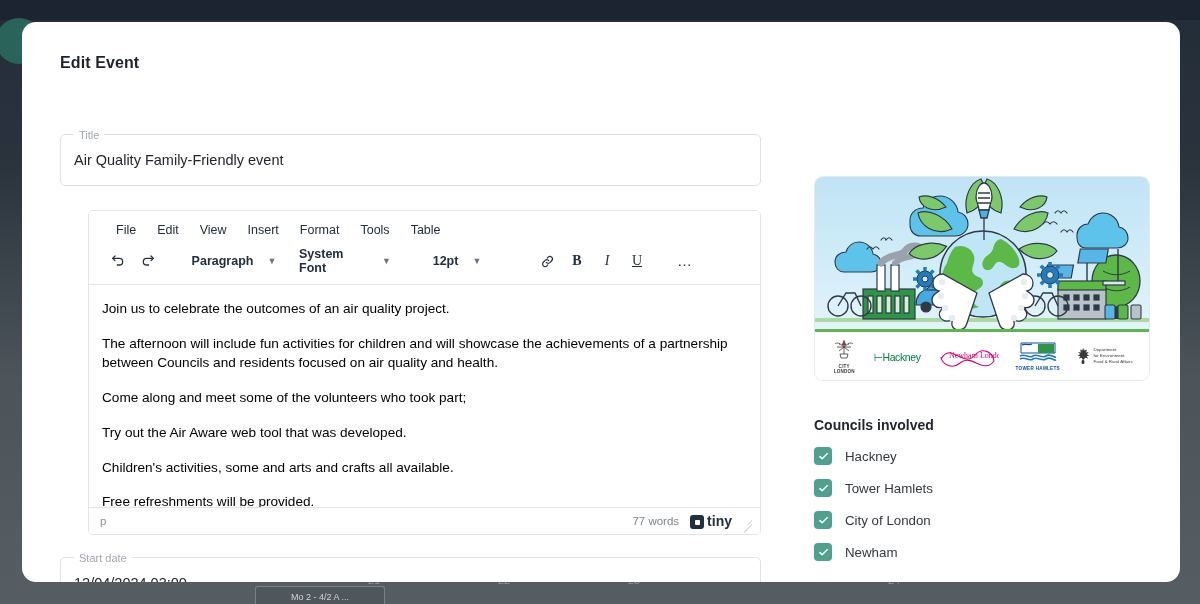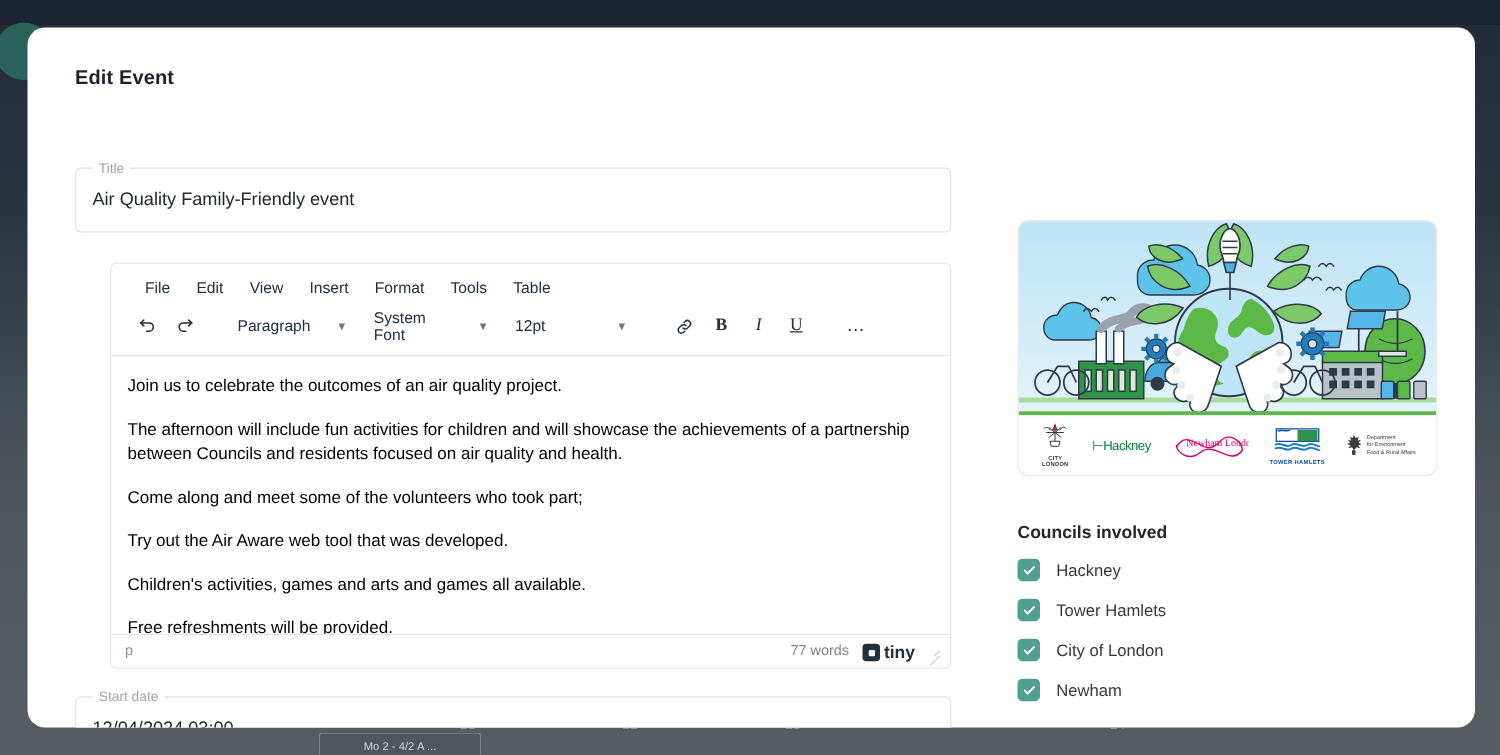--- a/index.html
+++ b/index.html
@@ -171,28 +171,29 @@
     cursor: pointer;
     color: #222f3e;
   }
   .tb-btn svg { display: block; }
 
   .tb-gap { width: 18px; }
 
   .tb-select {
     display: flex;
     align-items: center;
-    justify-content: space-between;
+    justify-content: center;
     height: 28px;
     border-radius: 3px;
     padding: 0 6px 0 9px;
     cursor: pointer;
     font-size: 12.5px;
     color: #222f3e;
     margin-right: 6px;
+    font-weight: bold;
   }
   .tb-select .caret {
     margin-left: 14px;
     color: #6d7684;
     font-size: 9px;
     line-height: 1;
   }
   .sel-paragraph { width: 103px; }
   .sel-font { width: 107px; }
   .sel-size { width: 105px; }
@@ -421,21 +422,21 @@
             <div class="tb-gap"></div>
 
             <div class="tb-btn tb-more">…</div>
           </div>
 
           <div class="editor-body">
             <p>Join us to celebrate the outcomes of an air quality project.</p>
             <p>The afternoon will include fun activities for children and will showcase the achievements of a partnership between Councils and residents focused on air quality and health.</p>
             <p>Come along and meet some of the volunteers who took part;</p>
             <p>Try out the Air Aware web tool that was developed.</p>
-            <p>Children's activities, games and arts and games all available.</p>
+            <p>Children's activities, some and arts and crafts all available.</p>
             <p>Free refreshments will be provided.</p>
 
           </div>
 
           <div class="editor-status">
             <div class="status-path">p</div>
             <div class="status-words">77 words</div>
             <div class="tiny-logo">
               <span class="tiny-mark">
                   <i></i>

